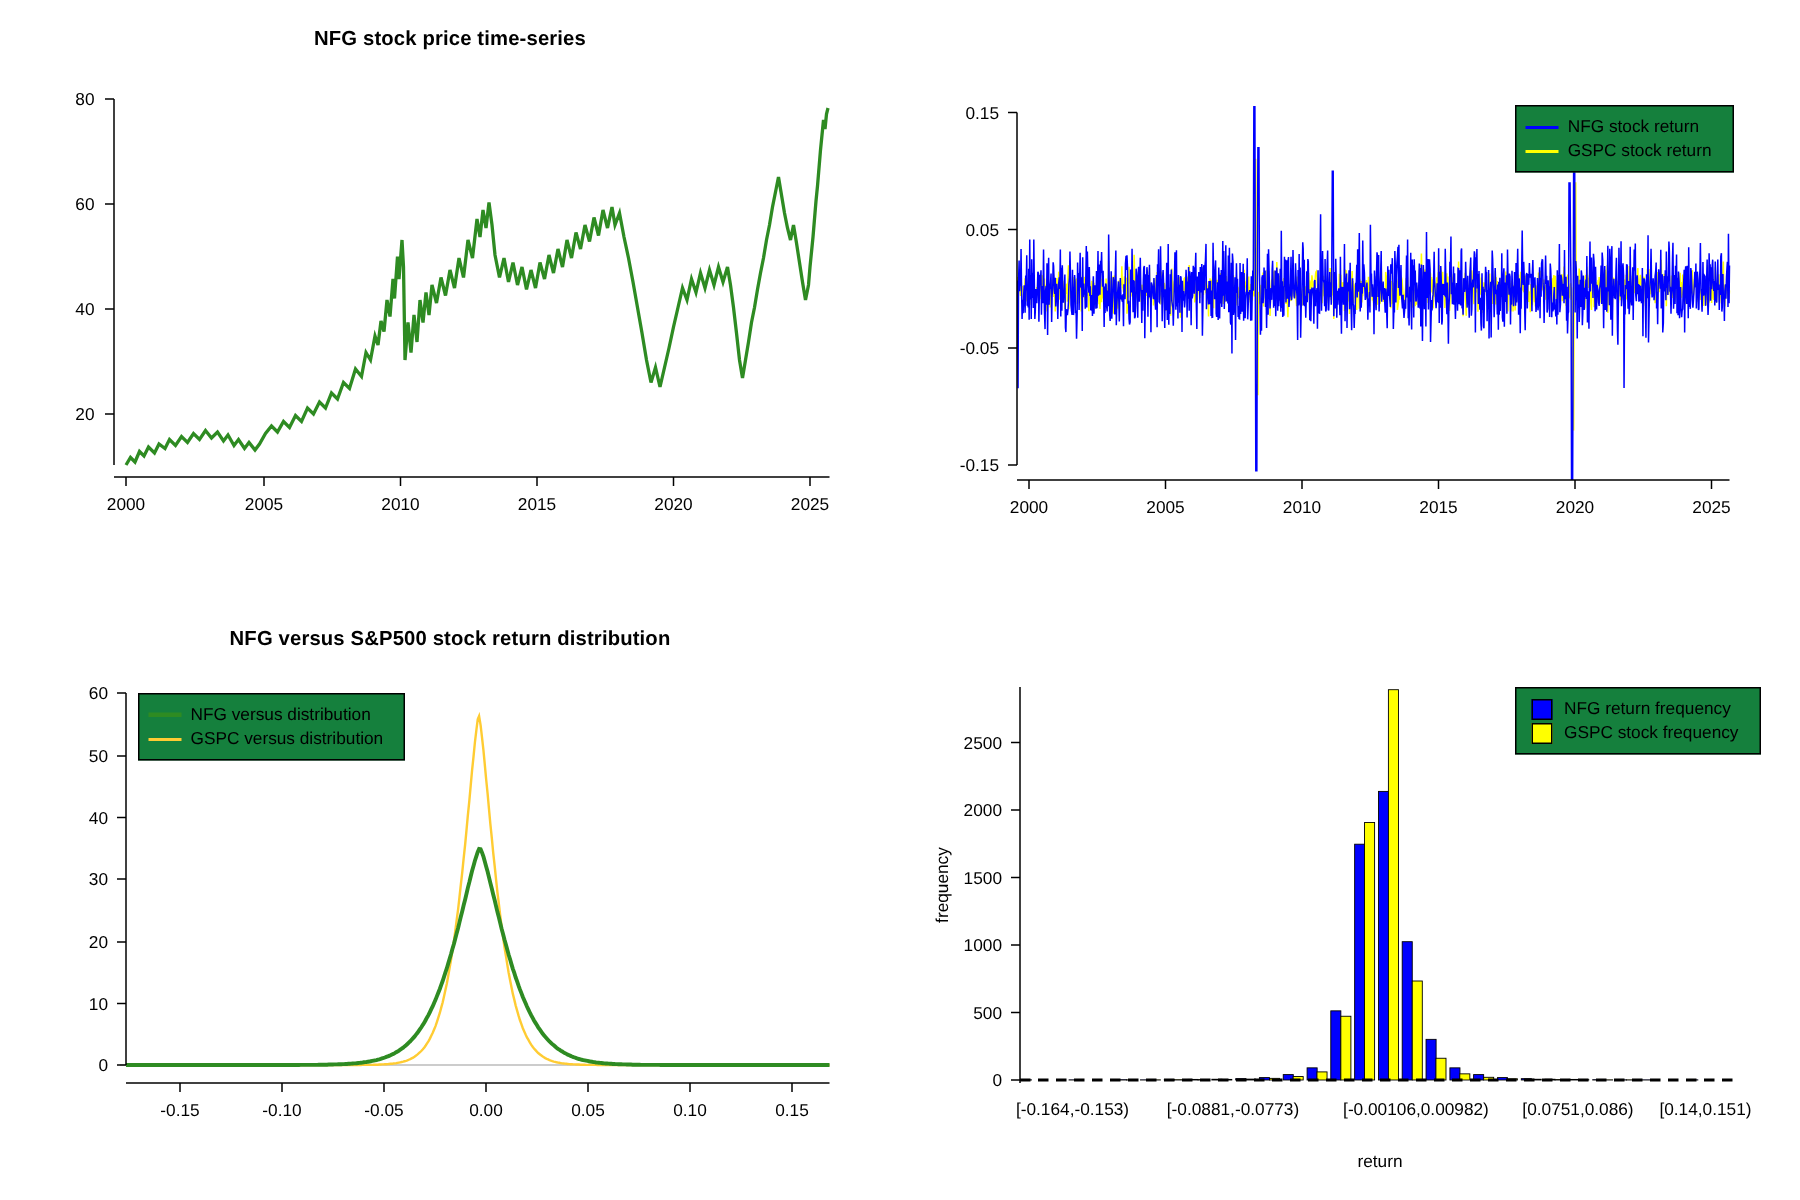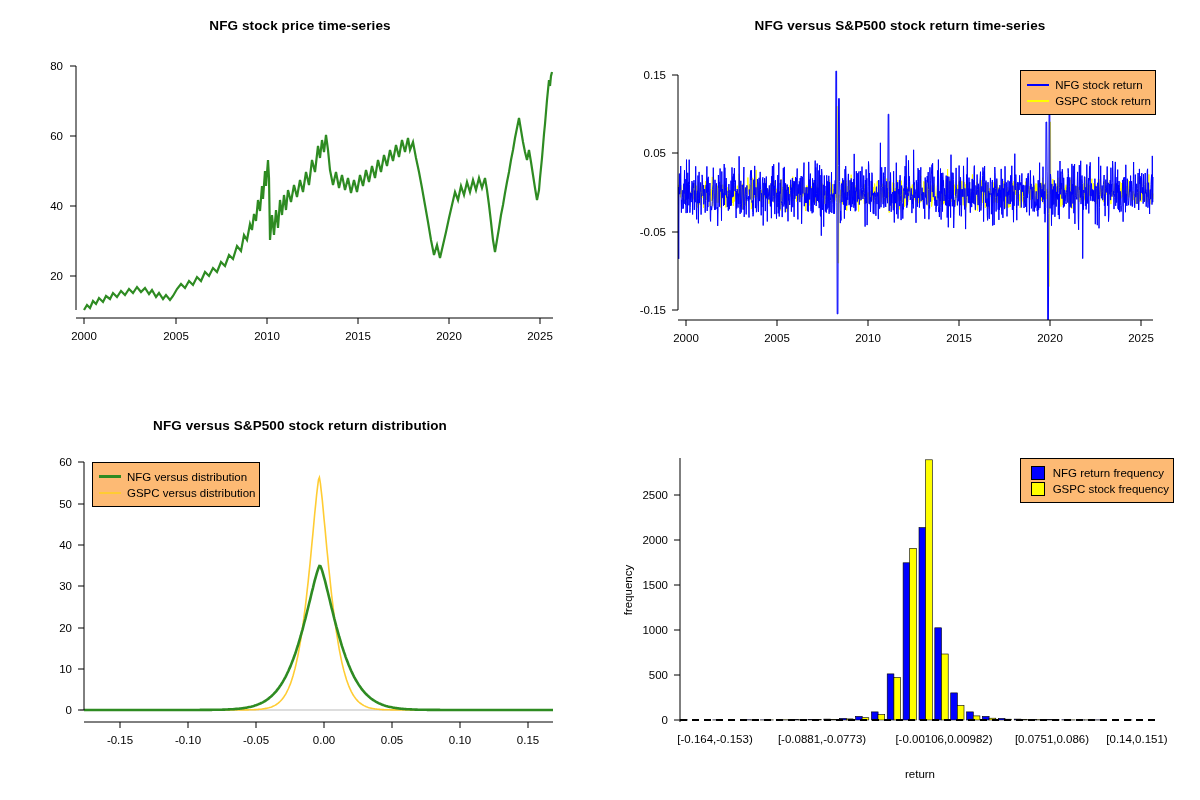--- a/index.html
+++ b/index.html
@@ -20,22 +20,22 @@
     text-align:center;font-size:13.5px;font-weight:bold;
     letter-spacing:0.1px;
   }
   .plotbox{position:absolute;overflow:visible;}
   svg{display:block;overflow:visible;}
   .axis-line{stroke:#000;stroke-width:1;fill:none;}
   .tick{stroke:#000;stroke-width:1;}
   .ticklab{font-family:"Liberation Sans",sans-serif;font-size:11.5px;fill:#000;}
   .axlab{font-family:"Liberation Sans",sans-serif;font-size:11.5px;fill:#000;}
   .legend-box{
-    position:absolute;background:#fdba74;border:1px solid #000;
-    padding:5px 4px 5px 6px;
+    position:absolute;background:#15803d;border:1px solid #000;
+    padding:5px 14px 5px 6px;
   }
   .legend-row{display:flex;align-items:center;height:15px;margin:1px 0;}
   .legend-key{width:22px;height:10px;margin-right:6px;flex:0 0 22px;position:relative;}
   .legend-key.line::after{
     content:"";position:absolute;left:0;top:4px;width:22px;height:2px;background:var(--c);
   }
   .legend-key.thick::after{height:3px;top:3.5px;}
   .legend-key.sq{background:var(--c);border:1px solid #000;width:12px;flex:0 0 12px;height:12px;margin-left:4px;margin-right:8px;}
   .legend-label{font-size:11.5px;white-space:nowrap;}
 </style>
@@ -77,21 +77,20 @@
           <text class="ticklab" x="63" y="140" text-anchor="end">60</text>
           <text class="ticklab" x="63" y="70" text-anchor="end">80</text>
         </g>
 
         <path fill="none" stroke="#2e8b22" stroke-width="2.2" d="M84,310 L87,305 L90,308 L93,301 L96,304 L99,298 L103,302 L106,296 L110,299 L113,293 L117,297 L121,291 L125,295 L129,289 L133,293 L137,287 L141,292 L145,288 L149,294 L152,290 L156,297 L159,293 L163,299 L166,295 L170,300 L173,296 L177,289 L181,284 L185,288 L189,281 L193,285 L197,277 L201,281 L205,272 L209,276 L213,268 L217,272 L221,262 L225,266 L229,255 L233,259 L237,246 L241,251 L244,235 L247,240 L250,224 L252,230 L254,214 L256,221 L258,200 L260,211 L262,186 L263,199 L265,171 L266,186 L268,160 L269,178 L270,240 L272,215 L274,235 L276,210 L278,228 L280,200 L282,215 L284,195 L286,210 L288,190 L291,202 L294,185 L297,197 L300,180 L303,192 L306,172 L309,185 L312,160 L315,172 L318,146 L320,158 L322,140 L324,152 L326,135 L328,150 L330,170 L333,185 L336,172 L339,188 L342,175 L345,190 L348,178 L351,193 L354,180 L357,192 L360,175 L363,186 L366,170 L369,182 L372,166 L375,178 L378,160 L381,172 L384,155 L387,166 L390,150 L393,161 L396,145 L399,157 L402,140 L405,152 L408,138 L410,150 L413,142 L416,158 L419,172 L422,188 L425,205 L428,222 L431,240 L434,255 L437,245 L440,258 L443,245 L446,232 L449,218 L452,205 L455,192 L458,200 L461,186 L464,195 L467,182 L470,192 L473,180 L476,190 L479,178 L482,188 L485,178 L487,190 L489,205 L491,222 L493,240 L495,252 L497,240 L499,228 L501,215 L503,205 L505,193 L507,182 L509,172 L511,160 L513,150 L515,138 L517,128 L519,118 L521,130 L523,142 L525,152 L527,160 L529,150 L531,162 L533,175 L535,188 L537,200 L539,190 L540,178 L541,168 L542,158 L543,146 L544,134 L545,124 L546,112 L547,100 L548,90 L549,80 L550,86 L551,76 L552,72"></path>
       </svg>
     </div>
   </div>
 
   <div class="panel">
-    <div class="ptitle">NFG versus S&amp;P500 stock return time-series</div>
     <div class="plotbox" style="left:0;top:0;width:600px;height:400px;">
       <svg width="600" height="400" viewBox="0 0 600 400">
         <clipPath id="clip2">
             <rect x="78" y="60" width="480" height="260"></rect>
           </clipPath>
         <g clip-path="url(#clip2)">
           <g id="gspc-ret" stroke="#ffff00" stroke-width="1" fill="none">
               <path d="M78.0,203.9 L78.3,184.8 L78.7,185.6 L79.0,194.0 L79.4,185.4 L79.7,188.4 L80.0,194.2 L80.4,197.3 L80.7,185.0 L81.1,192.2 L81.4,194.1 L81.7,190.7 L82.1,196.0 L82.4,201.3 L82.8,200.4 L83.1,191.7 L83.4,185.5 L83.8,191.0 L84.1,200.9 L84.5,199.8 L84.8,188.1 L85.1,187.9 L85.5,203.9 L85.8,189.8 L86.1,196.8 L86.5,203.3 L86.8,190.1 L87.2,197.7 L87.5,192.7 L87.8,182.4 L88.2,195.1 L88.5,192.1 L88.9,188.9 L89.2,188.2 L89.5,194.2 L89.9,199.2 L90.2,200.0 L90.6,198.7 L90.9,198.5 L91.2,191.3 L91.6,195.8 L91.9,187.0 L92.3,186.2 L92.6,193.5 L92.9,185.5 L93.3,199.4 L93.6,191.2 L94.0,191.0 L94.3,183.2 L94.6,188.6 L95.0,197.4 L95.3,183.5 L95.7,200.5 L96.0,190.2 L96.3,185.7 L96.7,202.1 L97.0,189.8 L97.4,207.6 L97.7,191.6 L98.0,190.2 L98.4,182.3 L98.7,194.8 L99.1,203.3 L99.4,194.4 L99.7,200.3 L100.1,205.0 L100.4,188.5 L100.7,199.0 L101.1,186.5 L101.4,195.5 L101.8,190.9 L102.1,198.0 L102.4,183.0 L102.8,196.7 L103.1,193.9 L103.5,207.7 L103.8,191.2 L104.1,188.2 L104.5,185.4 L104.8,198.4 L105.2,202.4 L105.5,193.0 L105.8,181.1 L106.2,190.6 L106.5,199.8 L106.9,190.9 L107.2,199.0 L107.5,195.8 L107.9,191.8 L108.2,190.0 L108.6,187.1 L108.9,190.1 L109.2,199.3 L109.6,193.4 L109.9,206.0 L110.3,192.0 L110.6,196.0 L110.9,189.2 L111.3,190.2 L111.6,201.1 L112.0,182.8 L112.3,176.9 L112.6,206.2 L113.0,194.4 L113.3,186.1 L113.7,194.9 L114.0,199.0 L114.3,194.0 L114.7,200.3 L115.0,208.9 L115.3,193.0 L115.7,184.7 L116.0,198.0 L116.4,191.0 L116.7,186.2 L117.0,202.8 L117.4,190.5 L117.7,185.7 L118.1,186.6 L118.4,202.5 L118.7,190.6 L119.1,193.7 L119.4,195.9 L119.8,181.8 L120.1,185.3 L120.4,184.2 L120.8,207.6 L121.1,185.1 L121.5,189.8 L121.8,197.1 L122.1,196.7 L122.5,198.3 L122.8,184.6 L123.2,189.6 L123.5,193.5 L123.8,192.5 L124.2,190.0 L124.5,195.8 L124.9,196.3 L125.2,197.2 L125.5,194.8 L125.9,207.5 L126.2,188.3 L126.6,191.8 L126.9,193.7 L127.2,197.8 L127.6,198.5 L127.9,187.2 L128.3,196.3 L128.6,198.7 L128.9,190.4 L129.3,189.8 L129.6,205.3 L129.9,191.7 L130.3,200.7 L130.6,196.3 L131.0,199.4 L131.3,201.3 L131.6,188.8 L132.0,196.2 L132.3,190.4 L132.7,202.9 L133.0,194.4 L133.3,205.9 L133.7,194.3 L134.0,185.8 L134.4,201.5 L134.7,189.6 L135.0,198.9 L135.4,192.9 L135.7,193.7 L136.1,198.1 L136.4,200.6 L136.7,195.8 L137.1,195.4 L137.4,185.7 L137.8,195.4 L138.1,195.5 L138.4,192.1 L138.8,195.0 L139.1,173.8 L139.5,196.4 L139.8,191.8 L140.1,196.9 L140.5,188.2 L140.8,185.6 L141.2,185.1 L141.5,201.2 L141.8,184.9 L142.2,209.2 L142.5,192.5 L142.8,183.7 L143.2,188.7 L143.5,184.3 L143.9,194.7 L144.2,187.5 L144.5,196.7 L144.9,203.7 L145.2,205.7 L145.6,192.9 L145.9,187.0 L146.2,195.7 L146.6,187.4 L146.9,187.5 L147.3,188.7 L147.6,189.2 L147.9,177.5 L148.3,191.4 L148.6,191.3 L149.0,194.6 L149.3,191.3 L149.6,184.3 L150.0,185.3 L150.3,198.3 L150.7,185.1 L151.0,186.9 L151.3,209.1 L151.7,205.3 L152.0,182.8 L152.4,198.4 L152.7,177.9 L153.0,188.3 L153.4,188.7 L153.7,187.9 L154.1,182.4 L154.4,184.8 L154.7,197.6 L155.1,190.9 L155.4,196.1 L155.8,190.9 L156.1,169.9 L156.4,182.8 L156.8,196.9 L157.1,193.1 L157.4,186.9 L157.8,190.8 L158.1,198.8 L158.5,194.7 L158.8,197.4 L159.1,182.7 L159.5,188.7 L159.8,197.3 L160.2,196.5 L160.5,189.9 L160.8,201.4 L161.2,190.9 L161.5,189.8 L161.9,194.2 L162.2,197.2 L162.5,198.6 L162.9,191.2 L163.2,199.9 L163.6,196.8 L163.9,184.6 L164.2,197.3 L164.6,194.5 L164.9,188.7 L165.3,189.7 L165.6,191.5 L165.9,199.5 L166.3,178.6 L166.6,197.3 L167.0,194.2 L167.3,198.8 L167.6,192.0 L168.0,190.1 L168.3,190.1 L168.7,194.3 L169.0,203.7 L169.3,186.4 L169.7,195.2 L170.0,192.4 L170.4,202.2 L170.7,185.0 L171.0,196.4 L171.4,181.3 L171.7,199.6 L172.0,189.1 L172.4,189.7 L172.7,189.7 L173.1,187.2 L173.4,178.5 L173.7,196.4 L174.1,202.9 L174.4,181.0 L174.8,198.4 L175.1,189.6 L175.4,197.3 L175.8,194.6 L176.1,188.7 L176.5,190.2 L176.8,207.3 L177.1,199.3 L177.5,202.7 L177.8,207.1 L178.2,192.0 L178.5,204.1 L178.8,195.7 L179.2,195.5 L179.5,194.2 L179.9,195.3 L180.2,203.5 L180.5,210.5 L180.9,185.9 L181.2,179.0 L181.6,192.0 L181.9,205.4 L182.2,192.4 L182.6,188.9 L182.9,187.0 L183.3,193.5 L183.6,191.0 L183.9,195.8 L184.3,199.0 L184.6,185.1 L185.0,190.4 L185.3,187.4 L185.6,197.2 L186.0,187.1 L186.3,184.8 L186.6,194.1 L187.0,211.8 L187.3,196.1 L187.7,193.2 L188.0,209.0 L188.3,191.0 L188.7,199.6 L189.0,197.5 L189.4,185.9 L189.7,185.5 L190.0,190.4 L190.4,196.6 L190.7,184.8 L191.1,190.7 L191.4,185.0 L191.7,189.7 L192.1,184.4 L192.4,195.2 L192.8,176.7 L193.1,201.1 L193.4,197.7 L193.8,194.9 L194.1,198.7 L194.5,188.8 L194.8,185.3 L195.1,182.3 L195.5,181.5 L195.8,191.8 L196.2,193.8 L196.5,201.6 L196.8,199.7 L197.2,190.5 L197.5,188.0 L197.9,194.7 L198.2,199.9 L198.5,195.5 L198.9,190.3 L199.2,186.6 L199.6,187.8 L199.9,198.6 L200.2,183.0 L200.6,188.4 L200.9,187.1 L201.2,193.2 L201.6,178.0 L201.9,182.9 L202.3,196.7 L202.6,182.2 L202.9,191.9 L203.3,187.3 L203.6,187.8 L204.0,195.4 L204.3,187.3 L204.6,190.0 L205.0,191.1 L205.3,196.2 L205.7,211.0 L206.0,189.9 L206.3,198.7 L206.7,185.5 L207.0,197.0 L207.4,186.5 L207.7,201.1 L208.0,195.9 L208.4,184.2 L208.7,199.9 L209.1,205.5 L209.4,188.9 L209.7,181.9 L210.1,181.1 L210.4,188.8 L210.8,188.7 L211.1,186.7 L211.4,187.8 L211.8,186.6 L212.1,197.9 L212.5,187.6 L212.8,193.8 L213.1,201.4 L213.5,190.7 L213.8,182.0 L214.2,189.8 L214.5,193.6 L214.8,197.8 L215.2,187.6 L215.5,202.6 L215.8,194.3 L216.2,186.9 L216.5,187.4 L216.9,201.1 L217.2,188.6 L217.5,184.0 L217.9,188.7 L218.2,192.5 L218.6,190.4 L218.9,192.7 L219.2,176.8 L219.6,195.3 L219.9,192.7 L220.3,194.6 L220.6,180.1 L220.9,194.3 L221.3,195.7 L221.6,195.9 L222.0,194.8 L222.3,183.5 L222.6,190.6 L223.0,197.5 L223.3,196.3 L223.7,192.1 L224.0,192.3 L224.3,199.4 L224.7,203.7 L225.0,190.9 L225.4,199.0 L225.7,191.6 L226.0,198.4 L226.4,193.1 L226.7,207.9 L227.1,194.0 L227.4,196.1 L227.7,186.7 L228.1,202.7 L228.4,197.9 L228.8,191.9 L229.1,190.1 L229.4,179.8 L229.8,195.0 L230.1,187.7 L230.4,189.4 L230.8,191.7 L231.1,182.5 L231.5,188.2 L231.8,188.5 L232.1,202.3 L232.5,184.4 L232.8,200.0 L233.2,191.2 L233.5,201.6 L233.8,189.3 L234.2,206.2 L234.5,187.1 L234.9,200.4 L235.2,190.5 L235.5,189.8 L235.9,195.1 L236.2,197.6 L236.6,106.3 L236.9,106.3 L237.2,106.3 L237.6,183.3 L237.9,263.0 L238.3,263.0 L238.6,263.0 L238.9,194.6 L239.3,198.4 L239.6,199.8 L240.0,202.8 L240.3,194.6 L240.6,189.8 L241.0,196.0 L241.3,194.9 L241.7,196.1 L242.0,181.7 L242.3,204.3 L242.7,191.1 L243.0,191.2 L243.4,189.9 L243.7,189.5 L244.0,193.5 L244.4,198.3 L244.7,180.0 L245.0,189.0 L245.4,192.1 L245.7,196.1 L246.1,180.6 L246.4,190.8 L246.7,210.6 L247.1,195.8 L247.4,198.2 L247.8,187.1 L248.1,186.0 L248.4,195.4 L248.8,181.0 L249.1,190.7 L249.5,180.3 L249.8,192.4 L250.1,191.3 L250.5,200.0 L250.8,196.5 L251.2,174.7 L251.5,186.5 L251.8,196.4 L252.2,191.2 L252.5,200.7 L252.9,194.4 L253.2,183.8 L253.5,184.6 L253.9,182.4 L254.2,196.5 L254.6,194.5 L254.9,201.6 L255.2,196.9 L255.6,186.6 L255.9,185.4 L256.3,199.3 L256.6,187.2 L256.9,184.1 L257.3,202.7 L257.6,188.1 L257.9,188.7 L258.3,203.2 L258.6,211.5 L259.0,196.6 L259.3,197.0 L259.6,190.8 L260.0,189.5 L260.3,198.3 L260.7,200.7 L261.0,192.4 L261.3,199.6 L261.7,190.1 L262.0,196.1 L262.4,192.1 L262.7,194.3 L263.0,198.4 L263.4,188.5 L263.7,195.8 L264.1,200.1 L264.4,204.1 L264.7,184.4 L265.1,198.6 L265.4,191.4 L265.8,193.7 L266.1,189.9 L266.4,187.0 L266.8,193.2 L267.1,192.8 L267.5,195.0 L267.8,200.8 L268.1,203.6 L268.5,192.6 L268.8,196.5 L269.2,195.9 L269.5,192.0 L269.8,196.7 L270.2,190.9 L270.5,203.0 L270.9,197.2 L271.2,198.4 L271.5,199.9 L271.9,190.5 L272.2,187.8 L272.5,181.9 L272.9,200.2 L273.2,186.9 L273.6,189.9 L273.9,203.7 L274.2,192.5 L274.6,183.5 L274.9,185.7 L275.3,190.4 L275.6,194.3 L275.9,200.2 L276.3,188.2 L276.6,188.5 L277.0,183.0 L277.3,181.2 L277.6,180.8 L278.0,184.9 L278.3,191.8 L278.7,191.1 L279.0,203.2 L279.3,207.1 L279.7,191.3 L280.0,185.1 L280.4,187.6 L280.7,193.7 L281.0,193.0 L281.4,202.2 L281.7,194.5 L282.1,195.1 L282.4,183.8 L282.7,197.0 L283.1,197.7 L283.4,186.2 L283.8,203.1 L284.1,197.9 L284.4,190.1 L284.8,198.0 L285.1,185.0 L285.5,202.0 L285.8,190.8 L286.1,198.6 L286.5,197.4 L286.8,178.6 L287.1,199.8 L287.5,196.5 L287.8,182.4 L288.2,191.5 L288.5,196.9 L288.8,192.0 L289.2,212.7 L289.5,187.3 L289.9,193.7 L290.2,193.8 L290.5,194.9 L290.9,201.8 L291.2,202.7 L291.6,195.7 L291.9,195.3 L292.2,195.2 L292.6,193.6 L292.9,182.5 L293.3,208.2 L293.6,196.1 L293.9,183.2 L294.3,196.5 L294.6,196.9 L295.0,188.2 L295.3,196.7 L295.6,188.5 L296.0,188.3 L296.3,207.3 L296.7,179.7 L297.0,201.9 L297.3,180.0 L297.7,182.7 L298.0,199.0 L298.4,194.9 L298.7,195.3 L299.0,201.0 L299.4,186.6 L299.7,209.4 L300.1,194.7 L300.4,194.4 L300.7,198.5 L301.1,192.4 L301.4,180.7 L301.7,188.6 L302.1,187.1 L302.4,202.2 L302.8,190.4 L303.1,198.9 L303.4,189.2 L303.8,195.0 L304.1,194.5 L304.5,206.7 L304.8,191.2 L305.1,185.6 L305.5,187.1 L305.8,192.8 L306.2,205.9 L306.5,186.1 L306.8,200.9 L307.2,189.9 L307.5,187.4 L307.9,201.7 L308.2,190.7 L308.5,197.4 L308.9,189.7 L309.2,189.6 L309.6,192.5 L309.9,190.7 L310.2,187.9 L310.6,199.7 L310.9,186.7 L311.3,190.7 L311.6,199.1 L311.9,197.4 L312.3,184.5 L312.6,196.5 L313.0,196.2 L313.3,204.3 L313.6,184.4 L314.0,190.9 L314.3,194.8 L314.7,197.4 L315.0,200.2 L315.3,196.2 L315.7,201.8 L316.0,191.7 L316.3,191.7 L316.7,194.8 L317.0,184.1 L317.4,205.7 L317.7,197.4 L318.0,187.5 L318.4,203.2 L318.7,190.9 L319.1,192.6 L319.4,193.0 L319.7,195.5 L320.1,202.5 L320.4,182.7 L320.8,175.8 L321.1,184.5 L321.4,190.6 L321.8,188.9 L322.1,201.3 L322.5,195.8 L322.8,194.7 L323.1,193.6 L323.5,200.4 L323.8,181.3 L324.2,184.5 L324.5,196.0 L324.8,195.9 L325.2,182.2 L325.5,194.9 L325.9,185.0 L326.2,191.1 L326.5,189.6 L326.9,182.9 L327.2,205.5 L327.6,187.4 L327.9,202.8 L328.2,192.0 L328.6,202.3 L328.9,198.4 L329.3,188.6 L329.6,191.0 L329.9,186.6 L330.3,186.8 L330.6,185.1 L330.9,185.5 L331.3,187.7 L331.6,206.6 L332.0,203.5 L332.3,201.4 L332.6,190.0 L333.0,199.8 L333.3,183.9 L333.7,186.4 L334.0,183.7 L334.3,185.0 L334.7,186.8 L335.0,190.8 L335.4,195.8 L335.7,199.2 L336.0,203.4 L336.4,196.9 L336.7,195.7 L337.1,191.2 L337.4,185.4 L337.7,193.0 L338.1,186.7 L338.4,186.2 L338.8,193.1 L339.1,204.5 L339.4,204.1 L339.8,194.0 L340.1,191.6 L340.5,190.4 L340.8,186.6 L341.1,193.7 L341.5,183.4 L341.8,205.1 L342.2,192.9 L342.5,195.3 L342.8,193.2 L343.2,193.9 L343.5,204.2 L343.9,194.5 L344.2,190.0 L344.5,203.2 L344.9,193.0 L345.2,194.5 L345.5,190.2 L345.9,201.3 L346.2,179.6 L346.6,196.1 L346.9,182.2 L347.2,191.8 L347.6,169.0 L347.9,181.4 L348.3,190.0 L348.6,185.3 L348.9,193.0 L349.3,179.7 L349.6,189.4 L350.0,195.8 L350.3,179.7 L350.6,192.6 L351.0,193.1 L351.3,193.6 L351.7,195.0 L352.0,201.9 L352.3,185.5 L352.7,196.4 L353.0,197.0 L353.4,181.7 L353.7,182.4 L354.0,194.9 L354.4,184.7 L354.7,191.2 L355.1,186.1 L355.4,205.6 L355.7,198.6 L356.1,196.9 L356.4,188.4 L356.8,197.8 L357.1,193.3 L357.4,191.9 L357.8,184.8 L358.1,196.5 L358.5,190.0 L358.8,181.5 L359.1,186.5 L359.5,176.6 L359.8,196.4 L360.1,191.3 L360.5,178.4 L360.8,183.6 L361.2,193.0 L361.5,197.9 L361.8,181.2 L362.2,196.7 L362.5,190.2 L362.9,196.9 L363.2,205.3 L363.5,196.6 L363.9,187.2 L364.2,189.0 L364.6,182.2 L364.9,198.5 L365.2,184.3 L365.6,193.7 L365.9,188.1 L366.3,207.3 L366.6,203.3 L366.9,194.7 L367.3,184.9 L367.6,190.5 L368.0,185.0 L368.3,202.1 L368.6,185.7 L369.0,182.5 L369.3,197.1 L369.7,196.5 L370.0,189.6 L370.3,199.6 L370.7,194.6 L371.0,192.6 L371.4,193.1 L371.7,202.0 L372.0,197.7 L372.4,174.4 L372.7,199.7 L373.1,199.5 L373.4,188.6 L373.7,199.3 L374.1,190.3 L374.4,185.5 L374.7,200.5 L375.1,191.9 L375.4,210.8 L375.8,190.1 L376.1,194.6 L376.4,190.8 L376.8,181.9 L377.1,201.2 L377.5,210.5 L377.8,188.2 L378.1,190.5 L378.5,193.6 L378.8,189.8 L379.2,202.6 L379.5,190.9 L379.8,186.9 L380.2,190.7 L380.5,192.2 L380.9,183.9 L381.2,180.2 L381.5,186.0 L381.9,189.9 L382.2,193.6 L382.6,202.8 L382.9,197.7 L383.2,182.7 L383.6,189.0 L383.9,193.5 L384.3,194.9 L384.6,190.0 L384.9,193.0 L385.3,207.9 L385.6,188.6 L386.0,197.5 L386.3,182.5 L386.6,196.0 L387.0,196.0 L387.3,193.8 L387.6,185.0 L388.0,208.6 L388.3,199.8 L388.7,199.8 L389.0,198.0 L389.3,188.2 L389.7,194.2 L390.0,192.0 L390.4,189.0 L390.7,188.8 L391.0,196.8 L391.4,193.7 L391.7,197.9 L392.1,195.9 L392.4,206.5 L392.7,199.5 L393.1,182.3 L393.4,203.1 L393.8,197.6 L394.1,195.0 L394.4,194.7 L394.8,186.4 L395.1,202.1 L395.5,202.1 L395.8,186.7 L396.1,189.7 L396.5,190.2 L396.8,180.5 L397.2,203.0 L397.5,184.8 L397.8,194.1 L398.2,187.3 L398.5,197.1 L398.9,193.2 L399.2,200.8 L399.5,200.6 L399.9,195.0 L400.2,196.0 L400.6,185.8 L400.9,191.0 L401.2,187.4 L401.6,183.7 L401.9,192.9 L402.2,199.1 L402.6,205.4 L402.9,192.4 L403.3,194.6 L403.6,198.4 L403.9,181.0 L404.3,199.2 L404.6,190.4 L405.0,193.5 L405.3,207.7 L405.6,189.6 L406.0,192.0 L406.3,197.1 L406.7,188.9 L407.0,195.9 L407.3,207.7 L407.7,187.2 L408.0,200.5 L408.4,190.4 L408.7,207.6 L409.0,190.1 L409.4,200.3 L409.7,196.3 L410.1,207.0 L410.4,196.3 L410.7,200.4 L411.1,181.3 L411.4,189.5 L411.8,193.3 L412.1,200.8 L412.4,183.0 L412.8,194.2 L413.1,204.2 L413.5,199.7 L413.8,181.1 L414.1,200.0 L414.5,186.2 L414.8,193.6 L415.2,191.4 L415.5,182.3 L415.8,194.9 L416.2,189.0 L416.5,193.7 L416.8,183.7 L417.2,188.8 L417.5,198.9 L417.9,184.5 L418.2,195.2 L418.5,187.7 L418.9,196.1 L419.2,201.3 L419.6,196.9 L419.9,194.3 L420.2,208.1 L420.6,189.3 L420.9,200.2 L421.3,190.1 L421.6,203.5 L421.9,198.2 L422.3,194.4 L422.6,190.5 L423.0,201.4 L423.3,189.9 L423.6,204.3 L424.0,190.3 L424.3,192.9 L424.7,201.7 L425.0,199.7 L425.3,196.7 L425.7,181.7 L426.0,183.6 L426.4,192.5 L426.7,189.1 L427.0,180.5 L427.4,193.2 L427.7,185.2 L428.1,193.4 L428.4,186.4 L428.7,191.4 L429.1,193.6 L429.4,186.4 L429.8,193.4 L430.1,197.8 L430.4,199.8 L430.8,189.8 L431.1,191.8 L431.4,196.6 L431.8,187.8 L432.1,195.5 L432.5,187.9 L432.8,193.9 L433.1,190.0 L433.5,184.0 L433.8,193.0 L434.2,199.0 L434.5,202.9 L434.8,185.5 L435.2,192.2 L435.5,186.9 L435.9,183.4 L436.2,200.1 L436.5,200.1 L436.9,183.9 L437.2,191.7 L437.6,188.3 L437.9,206.2 L438.2,186.6 L438.6,192.6 L438.9,192.6 L439.3,189.3 L439.6,182.2 L439.9,195.3 L440.3,198.3 L440.6,190.4 L441.0,188.3 L441.3,182.8 L441.6,200.8 L442.0,191.2 L442.3,185.0 L442.7,177.7 L443.0,198.7 L443.3,193.3 L443.7,193.3 L444.0,203.8 L444.4,185.4 L444.7,186.2 L445.0,184.1 L445.4,183.0 L445.7,190.9 L446.0,198.9 L446.4,196.5 L446.7,191.2 L447.1,188.9 L447.4,199.8 L447.7,191.5 L448.1,200.8 L448.4,286.5 L448.8,286.5 L449.1,286.5 L449.4,190.6 L449.8,122.0 L450.1,122.0 L450.5,122.0 L450.8,193.8 L451.1,186.3 L451.5,192.1 L451.8,197.5 L452.2,190.1 L452.5,187.9 L452.8,179.0 L453.2,198.9 L453.5,203.5 L453.9,196.2 L454.2,192.8 L454.5,188.2 L454.9,190.0 L455.2,203.8 L455.6,198.8 L455.9,196.7 L456.2,187.5 L456.6,205.6 L456.9,184.8 L457.3,183.3 L457.6,189.7 L457.9,177.8 L458.3,187.7 L458.6,185.2 L459.0,191.9 L459.3,189.5 L459.6,183.2 L460.0,192.3 L460.3,177.0 L460.6,202.0 L461.0,206.7 L461.3,195.3 L461.7,195.1 L462.0,185.1 L462.3,186.0 L462.7,204.8 L463.0,194.9 L463.4,183.3 L463.7,196.6 L464.0,188.0 L464.4,200.9 L464.7,194.4 L465.1,190.8 L465.4,186.7 L465.7,190.0 L466.1,184.7 L466.4,193.6 L466.8,193.9 L467.1,186.1 L467.4,201.3 L467.8,202.1 L468.1,190.1 L468.5,195.9 L468.8,203.9 L469.1,202.5 L469.5,196.7 L469.8,187.4 L470.2,179.8 L470.5,205.0 L470.8,196.0 L471.2,187.2 L471.5,176.6 L471.9,208.7 L472.2,192.9 L472.5,194.3 L472.9,190.3 L473.2,190.8 L473.6,181.1 L473.9,196.0 L474.2,179.6 L474.6,193.7 L474.9,204.6 L475.2,192.6 L475.6,185.1 L475.9,186.3 L476.3,188.2 L476.6,196.5 L476.9,194.0 L477.3,190.0 L477.6,185.6 L478.0,198.5 L478.3,197.2 L478.6,187.1 L479.0,201.9 L479.3,190.3 L479.7,191.2 L480.0,191.1 L480.3,200.1 L480.7,185.7 L481.0,188.3 L481.4,180.3 L481.7,188.5 L482.0,196.0 L482.4,198.1 L482.7,189.0 L483.1,186.8 L483.4,186.8 L483.7,194.8 L484.1,183.2 L484.4,199.6 L484.8,192.9 L485.1,192.2 L485.4,200.9 L485.8,193.8 L486.1,177.3 L486.5,182.3 L486.8,197.7 L487.1,183.8 L487.5,203.0 L487.8,197.1 L488.2,189.2 L488.5,185.7 L488.8,196.2 L489.2,185.1 L489.5,193.5 L489.8,195.4 L490.2,191.3 L490.5,196.8 L490.9,193.7 L491.2,185.4 L491.5,186.0 L491.9,178.7 L492.2,192.5 L492.6,199.8 L492.9,191.1 L493.2,187.5 L493.6,183.2 L493.9,186.6 L494.3,193.5 L494.6,201.9 L494.9,195.9 L495.3,189.5 L495.6,185.9 L496.0,184.5 L496.3,193.9 L496.6,190.8 L497.0,204.0 L497.3,197.9 L497.7,188.6 L498.0,193.1 L498.3,179.2 L498.7,181.8 L499.0,199.9 L499.4,187.2 L499.7,200.5 L500.0,179.3 L500.4,196.1 L500.7,188.1 L501.1,193.4 L501.4,189.3 L501.7,195.9 L502.1,196.2 L502.4,188.4 L502.7,186.4 L503.1,196.3 L503.4,202.1 L503.8,197.9 L504.1,199.1 L504.4,197.1 L504.8,181.3 L505.1,199.3 L505.5,187.8 L505.8,182.3 L506.1,194.8 L506.5,188.3 L506.8,191.8 L507.2,192.6 L507.5,173.2 L507.8,186.8 L508.2,204.4 L508.5,203.5 L508.9,190.1 L509.2,194.0 L509.5,182.5 L509.9,187.9 L510.2,187.1 L510.6,184.2 L510.9,204.1 L511.2,188.8 L511.6,188.8 L511.9,191.9 L512.3,196.5 L512.6,190.1 L512.9,193.1 L513.3,193.5 L513.6,195.1 L514.0,190.5 L514.3,183.7 L514.6,193.6 L515.0,198.6 L515.3,194.1 L515.7,188.1 L516.0,189.6 L516.3,200.1 L516.7,201.3 L517.0,189.5 L517.3,189.6 L517.7,185.3 L518.0,198.9 L518.4,196.0 L518.7,200.8 L519.0,196.7 L519.4,207.6 L519.7,189.8 L520.1,181.8 L520.4,194.6 L520.7,188.0 L521.1,198.4 L521.4,194.8 L521.8,183.0 L522.1,196.9 L522.4,185.8 L522.8,195.1 L523.1,194.7 L523.5,187.8 L523.8,202.8 L524.1,190.6 L524.5,198.3 L524.8,193.0 L525.2,198.5 L525.5,192.7 L525.8,186.2 L526.2,193.8 L526.5,191.3 L526.9,200.2 L527.2,186.0 L527.5,195.8 L527.9,188.3 L528.2,180.1 L528.6,195.6 L528.9,197.4 L529.2,195.4 L529.6,186.2 L529.9,191.9 L530.3,185.4 L530.6,186.4 L530.9,188.4 L531.3,186.6 L531.6,192.3 L531.9,201.2 L532.3,194.4 L532.6,197.3 L533.0,191.2 L533.3,195.7 L533.6,199.9 L534.0,194.9 L534.3,195.5 L534.7,193.7 L535.0,194.2 L535.3,200.0 L535.7,203.9 L536.0,193.3 L536.4,186.1 L536.7,197.1 L537.0,197.9 L537.4,203.5 L537.7,193.4 L538.1,200.7 L538.4,176.7 L538.7,197.5 L539.1,200.0 L539.4,201.7 L539.8,191.4 L540.1,197.2 L540.4,195.0 L540.8,192.6 L541.1,202.0 L541.5,177.8 L541.8,198.9 L542.1,198.3 L542.5,199.9 L542.8,191.6 L543.2,195.1 L543.5,178.1 L543.8,198.7 L544.2,202.0 L544.5,191.4 L544.9,193.4 L545.2,189.4 L545.5,187.7 L545.9,182.9 L546.2,201.3 L546.5,193.5 L546.9,192.5 L547.2,190.1 L547.6,202.2 L547.9,190.6 L548.2,192.1 L548.6,181.7 L548.9,174.4 L549.3,199.3 L549.6,190.1 L549.9,204.3 L550.3,192.6 L550.6,191.6 L551.0,194.3 L551.3,193.7 L551.6,199.0 L552.0,194.3 L552.3,178.1 L552.7,199.1 L553.0,193.6 "></path>
             </g>
           <g id="nfg-ret" stroke="#0000ff" stroke-width="1" fill="none">

